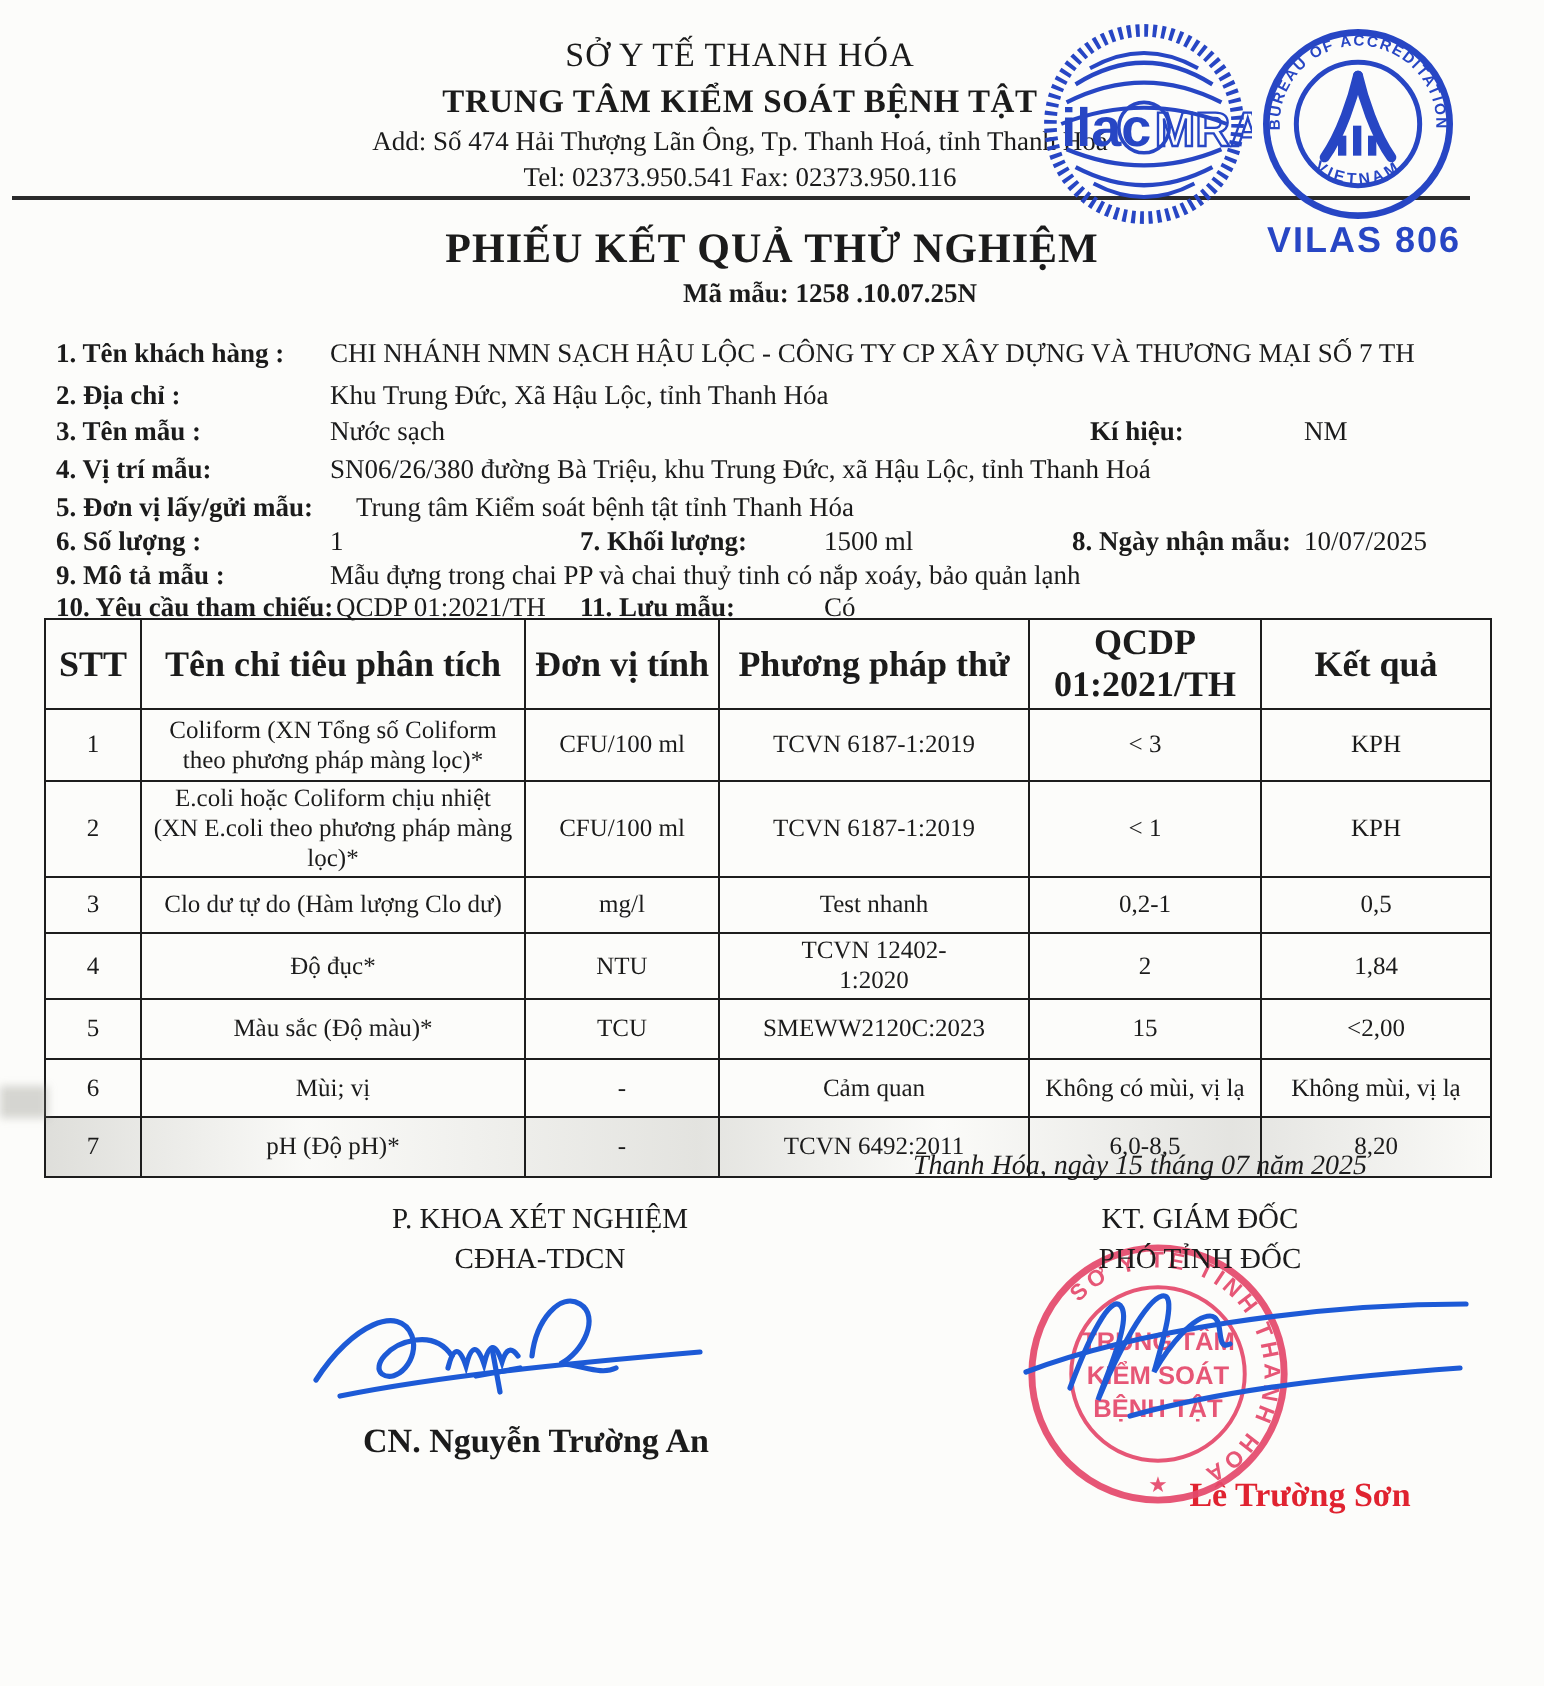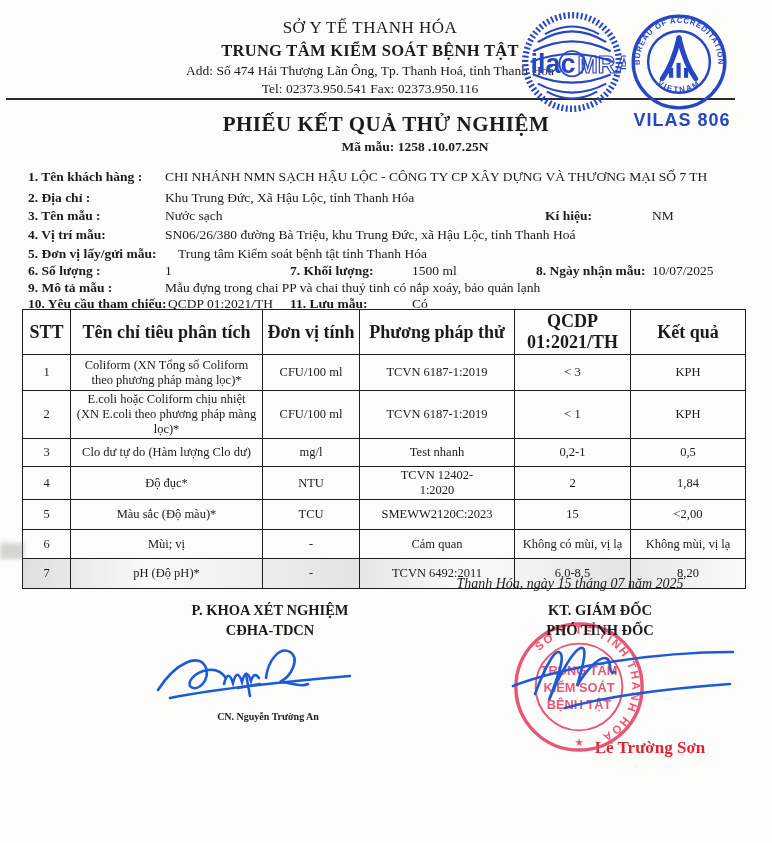--- a/index.html
+++ b/index.html
@@ -49,24 +49,24 @@
   tbody tr:nth-child(7){height:30px;background:
      linear-gradient(90deg,rgba(160,160,152,.32),rgba(235,235,230,.12) 18%,
      rgba(170,170,162,.30) 45%,rgba(240,240,236,.10) 62%,rgba(165,165,158,.28) 82%,rgba(235,235,230,.12));}
   .smudge{position:absolute;left:0;top:543px;width:24px;height:16px;
      background:rgba(140,140,132,.35);filter:blur(2px);}
 
   
   .date-line{position:absolute;left:420px;top:576px;width:300px;text-align:center;
       font-size:14px;font-style:italic;}
   .sig-title{position:absolute;width:300px;text-align:center;font-size:14.5px;
-      font-weight:bold;line-height:1.4;z-index:3;}
+      font-weight:normal;line-height:1.4;z-index:3;}
   .sig-title.left{left:120px;top:600px;}
   .sig-title.right{left:450px;top:600px;}
-  .sig-name{position:absolute;width:300px;text-align:center;font-size:10px;font-weight:bold;}
+  .sig-name{position:absolute;width:300px;text-align:center;font-size:17px;font-weight:bold;}
   .sig-name.left{left:118px;top:711px;}
   .sig-name.right{left:520px;top:738px;width:260px;font-size:17px;color:var(--name_red);}
   .stamp{position:absolute;left:510px;top:618px;width:138px;height:138px;z-index:1;opacity:.92;}
   .sig-svg{position:absolute;z-index:4;}
   .sig-svg.left{left:150px;top:638px;width:220px;height:72px;}
   .sig-svg.right{left:505px;top:628px;width:235px;height:85px;}
 </style>
 </head>
 <body>
 

